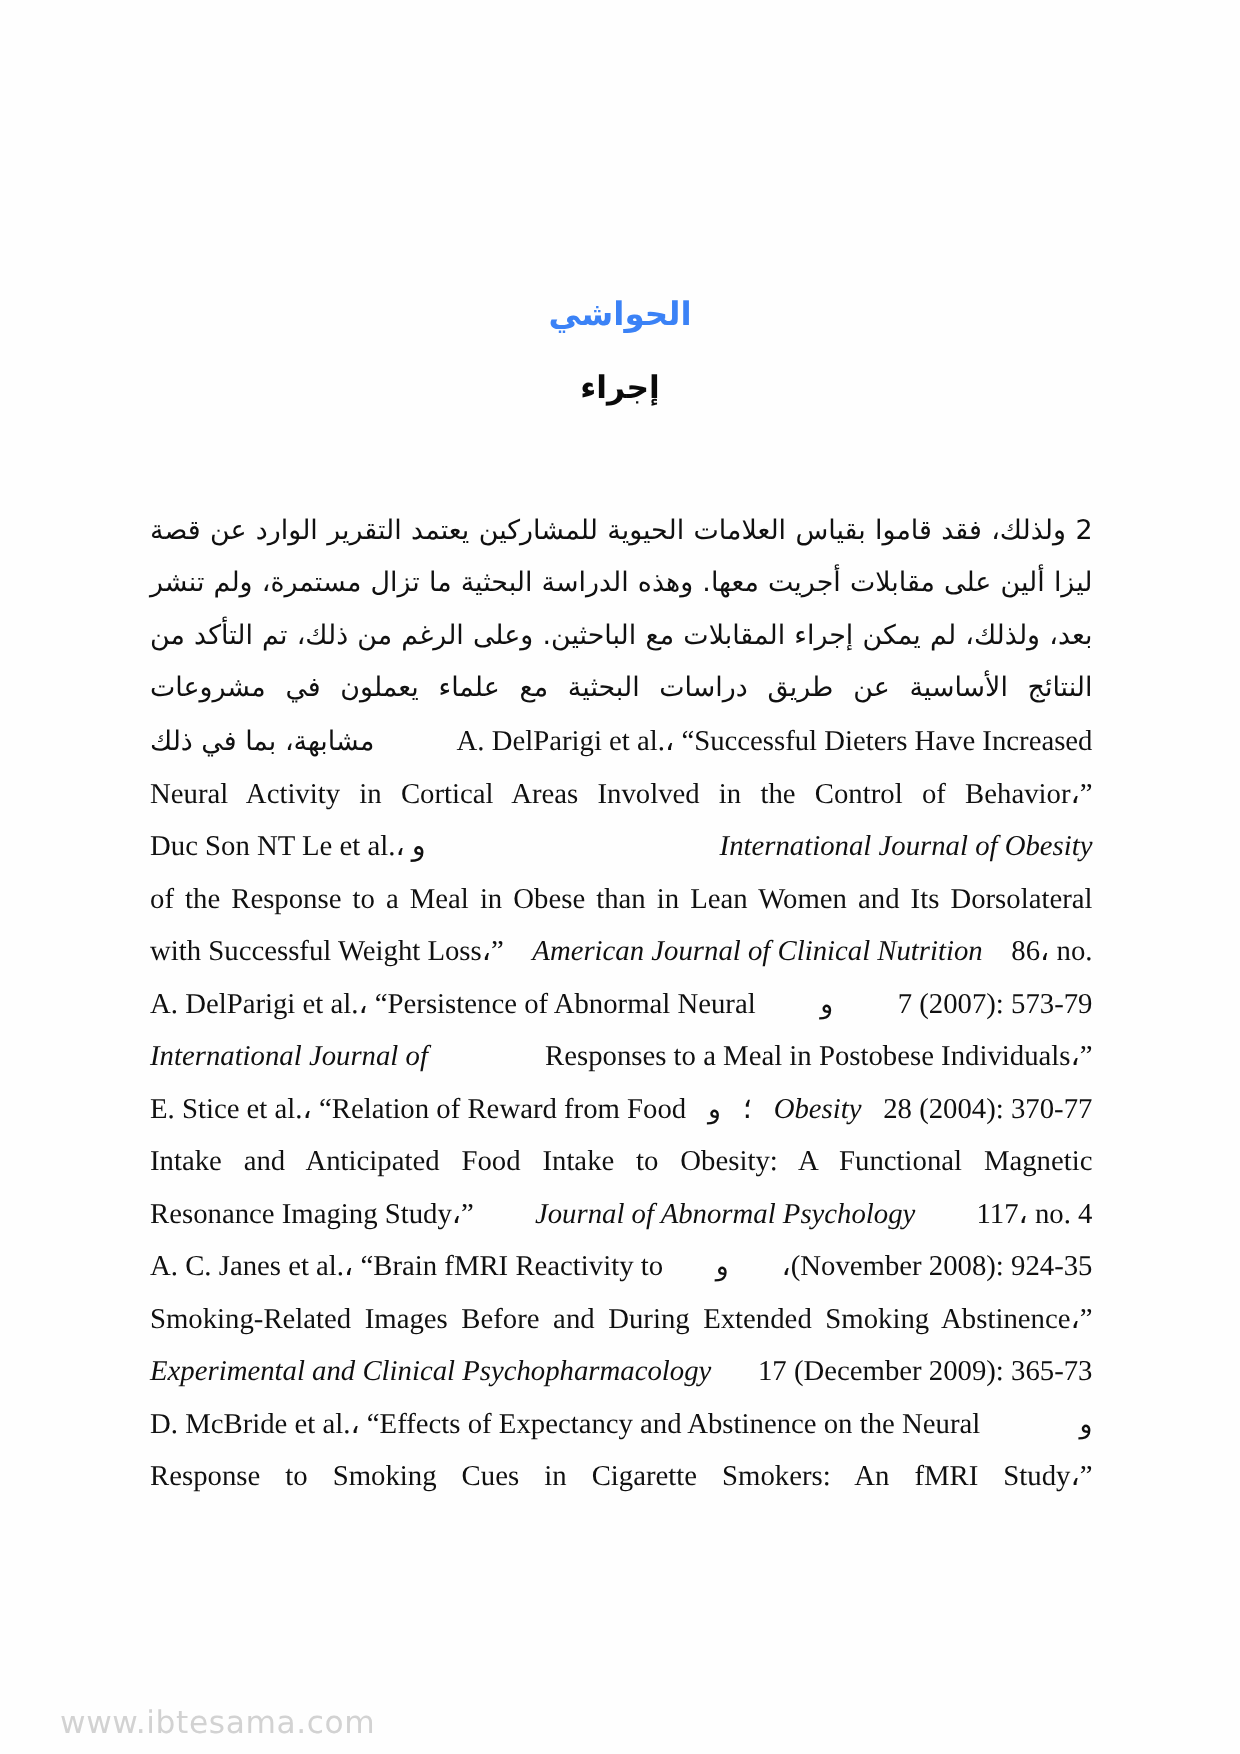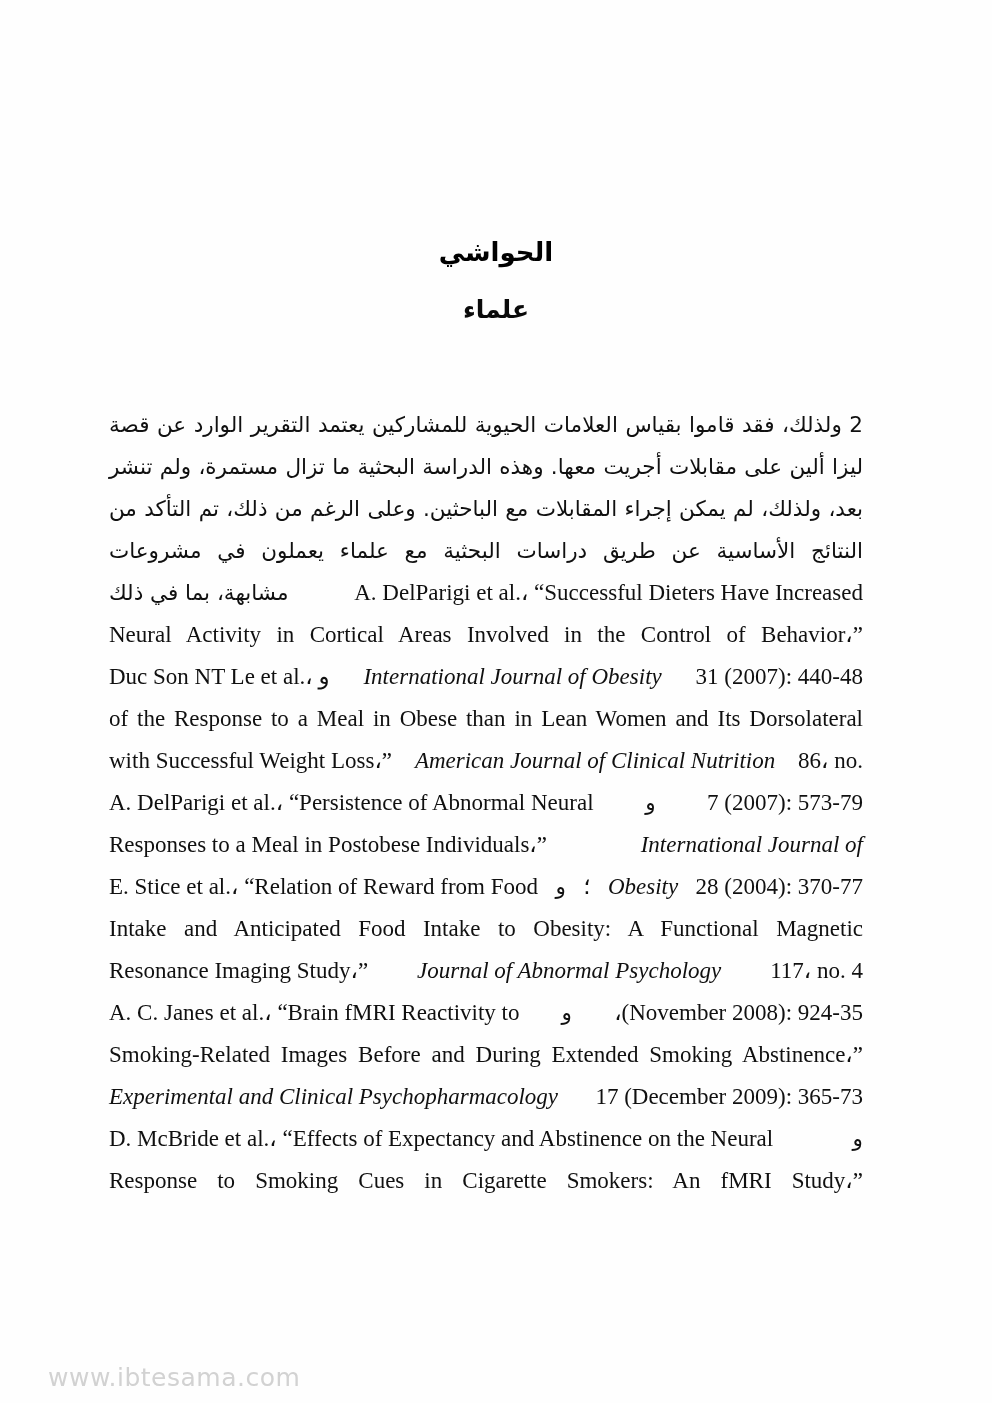--- a/index.html
+++ b/index.html
@@ -31,37 +31,37 @@
     left: 0;
     right: 0;
     text-align: center;
   }
   .heading-main {
     font-family: "DejaVu Sans", "Liberation Sans", sans-serif;
     font-weight: 700;
     font-size: 26px;
     line-height: 1.15;
     letter-spacing: 0px;
-    color: #000000;
+    color: #3b82f6;
     direction: rtl;
   }
   .heading-sub {
     font-family: "DejaVu Sans", "Liberation Sans", sans-serif;
     font-weight: 700;
     font-size: 25px;
     line-height: 1.15;
     margin-top: 28px;
     color: #0a0a0a;
     direction: rtl;
   }
 
   
   .body-block {
     position: absolute;
-    left: 109px;
+    left: 120px;
     top: 404px;
     width: 754px;
     direction: rtl;
   }
 
   .tline {
     height: 42px;
     line-height: 42px;
     white-space: nowrap;
     position: relative;
@@ -118,21 +118,21 @@
     user-select: none;
   }
 </style>
 </head>
 <body>
 
 <div class="page">
 
   <div class="headings">
     <div class="heading-main">الحواشي</div>
-    <div class="heading-sub">علماء</div>
+    <div class="heading-sub">إجراء</div>
   </div>
 
   <div class="body-block" id="body-block">
       <div class="tline rtl-line">
         <span class="spread ar">2 ولذلك، فقد قاموا بقياس العلامات الحيوية للمشاركين يعتمد التقرير الوارد عن قصة</span>
       </div>
       <div class="tline rtl-line">
         <span class="spread ar">ليزا ألين على مقابلات أجريت معها. وهذه الدراسة البحثية ما تزال مستمرة، ولم تنشر</span>
       </div>
       <div class="tline rtl-line">
@@ -144,38 +144,37 @@
       <div class="tline rtl-line just">
         <span class="w en">A. DelParigi et al.، “Successful Dieters Have Increased</span>
         <span class="w ar">مشابهة، بما في ذلك</span>
       </div>
       <div class="tline ltr-line">
         <span class="spread en">Neural Activity in Cortical Areas Involved in the Control of Behavior،”</span>
       </div>
       <div class="tline ltr-line just">
         <span class="w en">Duc Son NT Le et al.، و</span>
         <span class="w en it">International Journal of Obesity</span>
-        <span class="w en">31 (2007): 440-48</span>
       </div>
       <div class="tline ltr-line">
         <span class="spread en">of the Response to a Meal in Obese than in Lean Women and Its Dorsolateral</span>
       </div>
       <div class="tline ltr-line just">
         <span class="w en">with Successful Weight Loss،”</span>
         <span class="w en it">American Journal of Clinical Nutrition</span>
         <span class="w en">86، no.</span>
       </div>
       <div class="tline ltr-line just">
         <span class="w en">A. DelParigi et al.، “Persistence of Abnormal Neural</span>
         <span class="w ar">و</span>
         <span class="w en">7 (2007): 573-79</span>
       </div>
       <div class="tline ltr-line just">
+        <span class="w en it">International Journal of</span>
         <span class="w en">Responses to a Meal in Postobese Individuals،”</span>
-        <span class="w en it">International Journal of</span>
       </div>
       <div class="tline ltr-line just">
         <span class="w en">E. Stice et al.، “Relation of Reward from Food</span>
         <span class="w ar">و</span>
         <span class="w en">؛</span>
         <span class="w en it">Obesity</span>
         <span class="w en">28 (2004): 370-77</span>
       </div>
       <div class="tline ltr-line">
         <span class="spread en">Intake and Anticipated Food Intake to Obesity: A Functional Magnetic</span>

